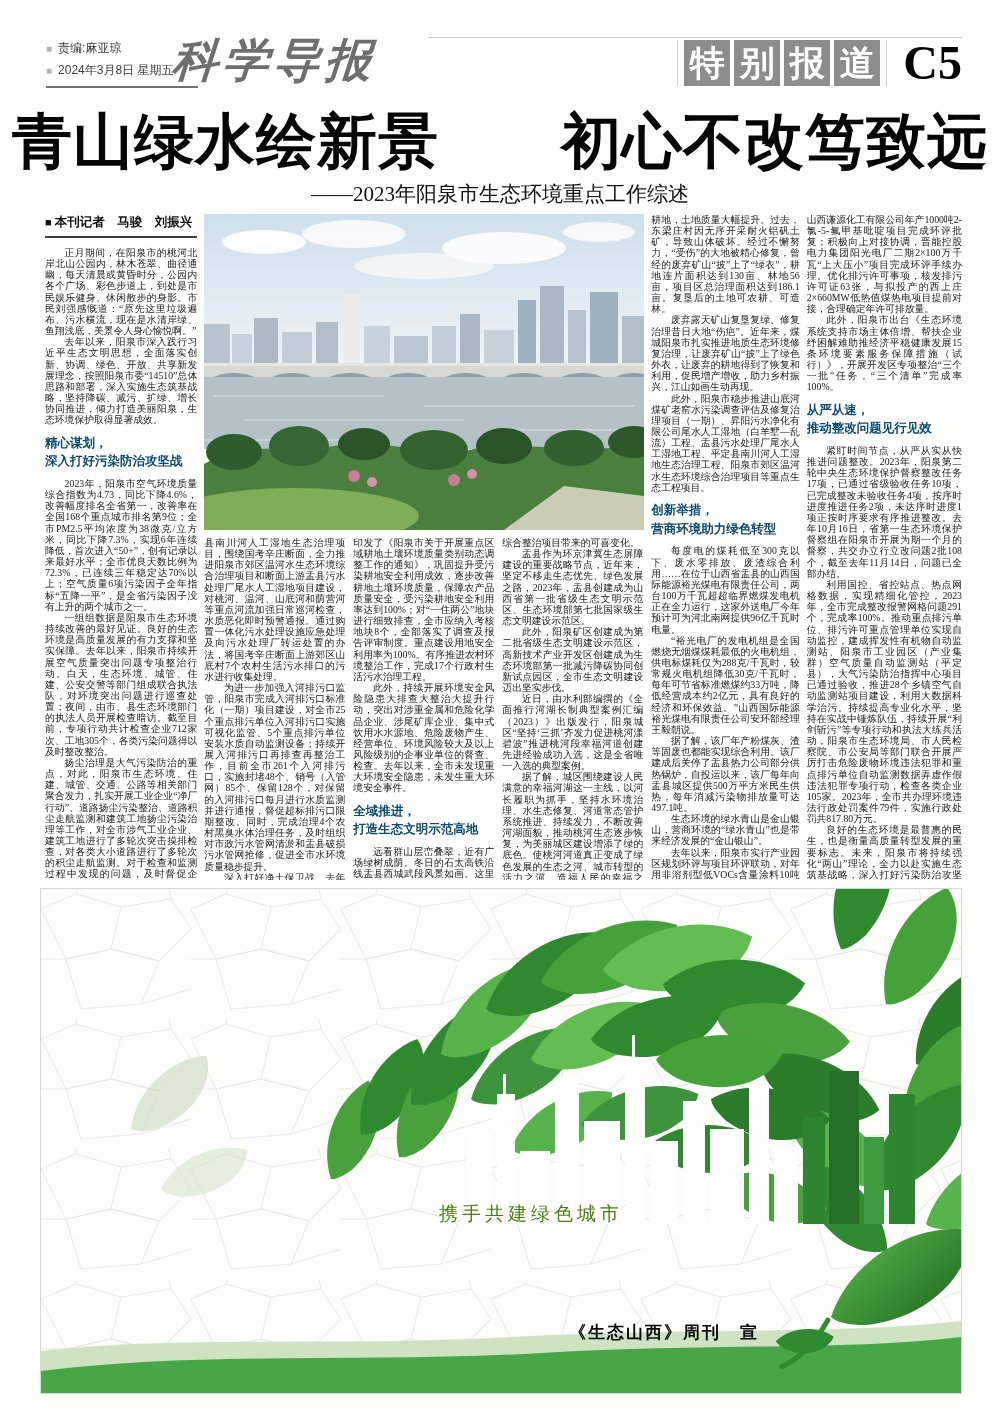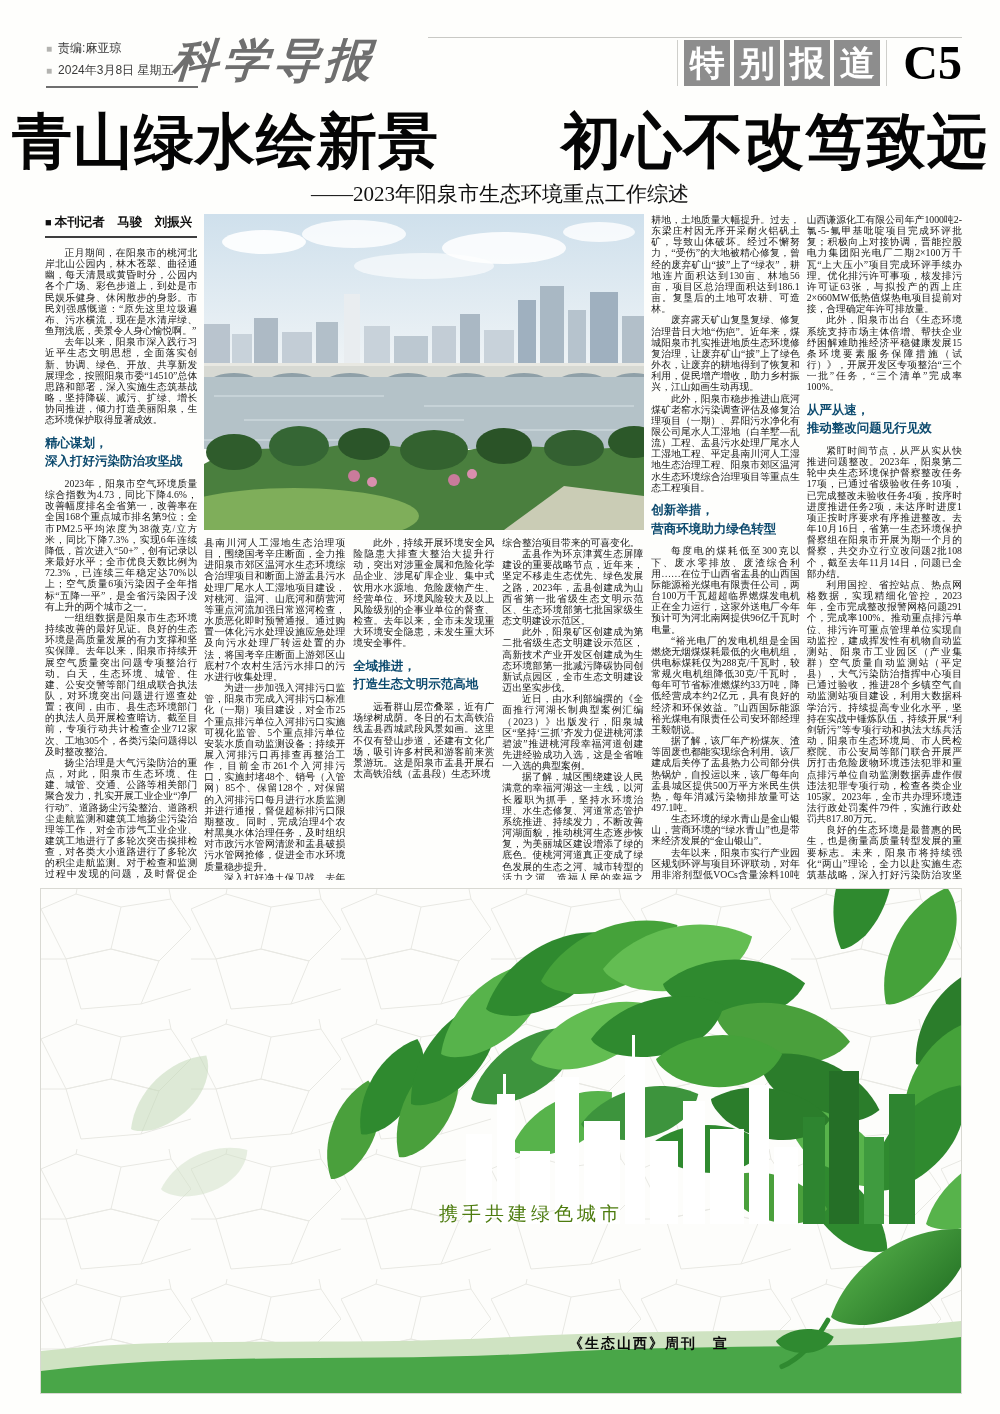--- a/index.html
+++ b/index.html
@@ -42,21 +42,21 @@
     line-height:1.5;margin:8px 0 7px;white-space:pre-line;}
   .photo{width:440px;height:316px;margin-bottom:7px;display:block;}
   .midcols{display:flex;gap:8px;height:343px;}
   .midcol{width:141px;overflow:hidden;}
   
   .ad{position:absolute;top:888px;left:40px;width:920px;height:504px;border:1px solid #d9d9d3;
     background:#fff;overflow:hidden;}
   .ad svg{position:absolute;left:0;top:0;}
   .slogan{position:absolute;left:398px;top:312px;font-size:19px;letter-spacing:4px;
     color:#4d7c0f;z-index:3;}
-  .credit{position:absolute;left:528px;top:446px;font-size:14px;font-weight:bold;color:#0a0a0a;
+  .credit{position:absolute;left:528px;top:432px;font-size:17px;font-weight:bold;color:#0a0a0a;
     font-family:Liberation Sans, sans-serif;letter-spacing:2px;z-index:4;}
 </style>
 </head>
 <body>
 
 <div class="hdr-rule-right"></div>
 
 <div class="editor-block">
   <div class="row">
     <span class="sq">■</span>
@@ -176,20 +176,21 @@
     </svg>
     <div class="midcols">
 
       <div class="midcol">
         <p class="para cont">县南川河人工湿地生态治理项目，围绕国考辛庄断面，全力推进阳泉市郊区温河水生态环境综合治理项目和断面上游盂县污水处理厂尾水人工湿地项目建设，对桃河、温河、山底河和荫营河等重点河流加强日常巡河检查，水质恶化即时预警通报。通过购置一体化污水处理设施应急处理及向污水处理厂转运处置的办法，将国考辛庄断面上游郊区山底村7个农村生活污水排口的污水进行收集处理。</p>
         <p class="para">为进一步加强入河排污口监管，阳泉市完成入河排污口标准化（一期）项目建设，对全市25个重点排污单位入河排污口实施可视化监管、5个重点排污单位安装水质自动监测设备；持续开展入河排污口再排查再整治工作，目前全市261个入河排污口，实施封堵48个、销号（入管网）85个、保留128个，对保留的入河排污口每月进行水质监测并进行通报，督促超标排污口限期整改。同时，完成治理4个农村黑臭水体治理任务，及时组织对市政污水管网清淤和盂县破损污水管网抢修，促进全市水环境质量稳步提升。</p>
         <p class="para">深入打好净土保卫战。去年以来，阳泉市围绕重点建设用地安全利用率和受污染耕地安全利用率两项指标，</p>
       </div>
 
       <div class="midcol">
+        <p class="para cont">印发了《阳泉市关于开展重点区域耕地土壤环境质量类别动态调整工作的通知》，巩固提升受污染耕地安全利用成效，逐步改善耕地土壤环境质量，保障农产品质量安全，受污染耕地安全利用率达到100%；对“一住两公”地块进行细致排查，全市应纳入考核地块8个，全部落实了调查及报告评审制度。重点建设用地安全利用率为100%。有序推进农村环境整治工作，完成17个行政村生活污水治理工程。</p>
         <p class="para">此外，持续开展环境安全风险隐患大排查大整治大提升行动，突出对涉重金属和危险化学品企业、涉尾矿库企业、集中式饮用水水源地、危险废物产生、经营单位、环境风险较大及以上风险级别的企事业单位的督查、检查。去年以来，全市未发现重大环境安全隐患，未发生重大环境安全事件。</p>
         <div class="colhead">全域推进，
 打造生态文明示范高地</div>
         <p class="para">远看群山层峦叠翠，近有广场绿树成荫。冬日的石太高铁沿线盂县西城武段风景如画。这里不仅有登山步道，还建有文化广场，吸引许多村民和游客前来赏景游玩。这是阳泉市盂县开展石太高铁沿线（盂县段）生态环境</p>
       </div>
 
       <div class="midcol">
         <p class="para cont">综合整治项目带来的可喜变化。</p>
         <p class="para">盂县作为环京津冀生态屏障建设的重要战略节点，近年来，坚定不移走生态优先、绿色发展之路，2023年，盂县创建成为山西省第一批省级生态文明示范区、生态环境部第七批国家级生态文明建设示范区。</p>
         <p class="para">此外，阳泉矿区创建成为第二批省级生态文明建设示范区，高新技术产业开发区创建成为生态环境部第一批减污降碳协同创新试点园区，全市生态文明建设迈出坚实步伐。</p>

